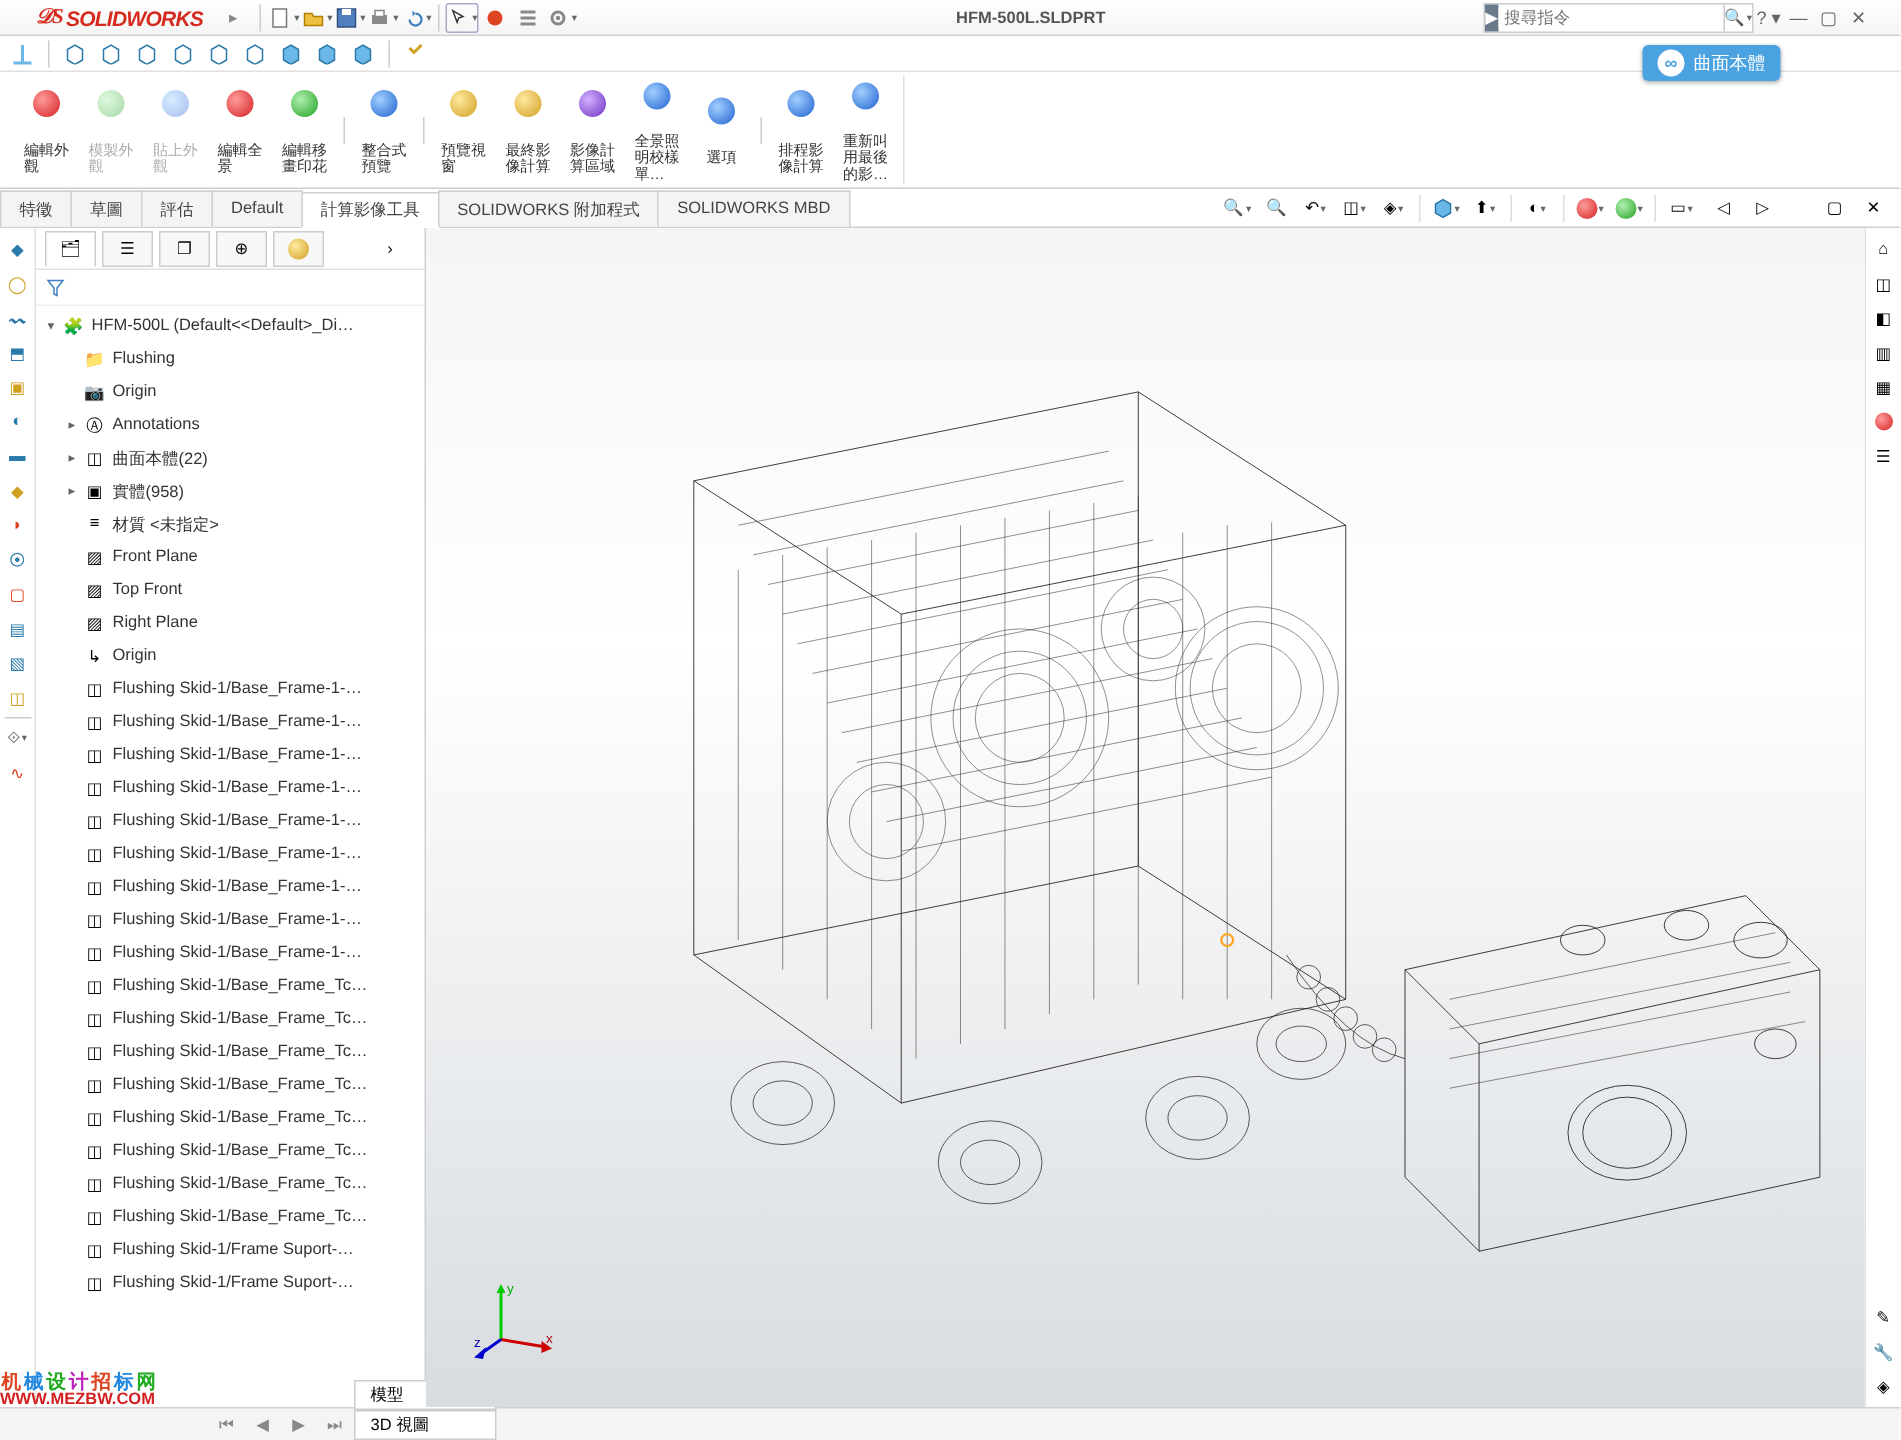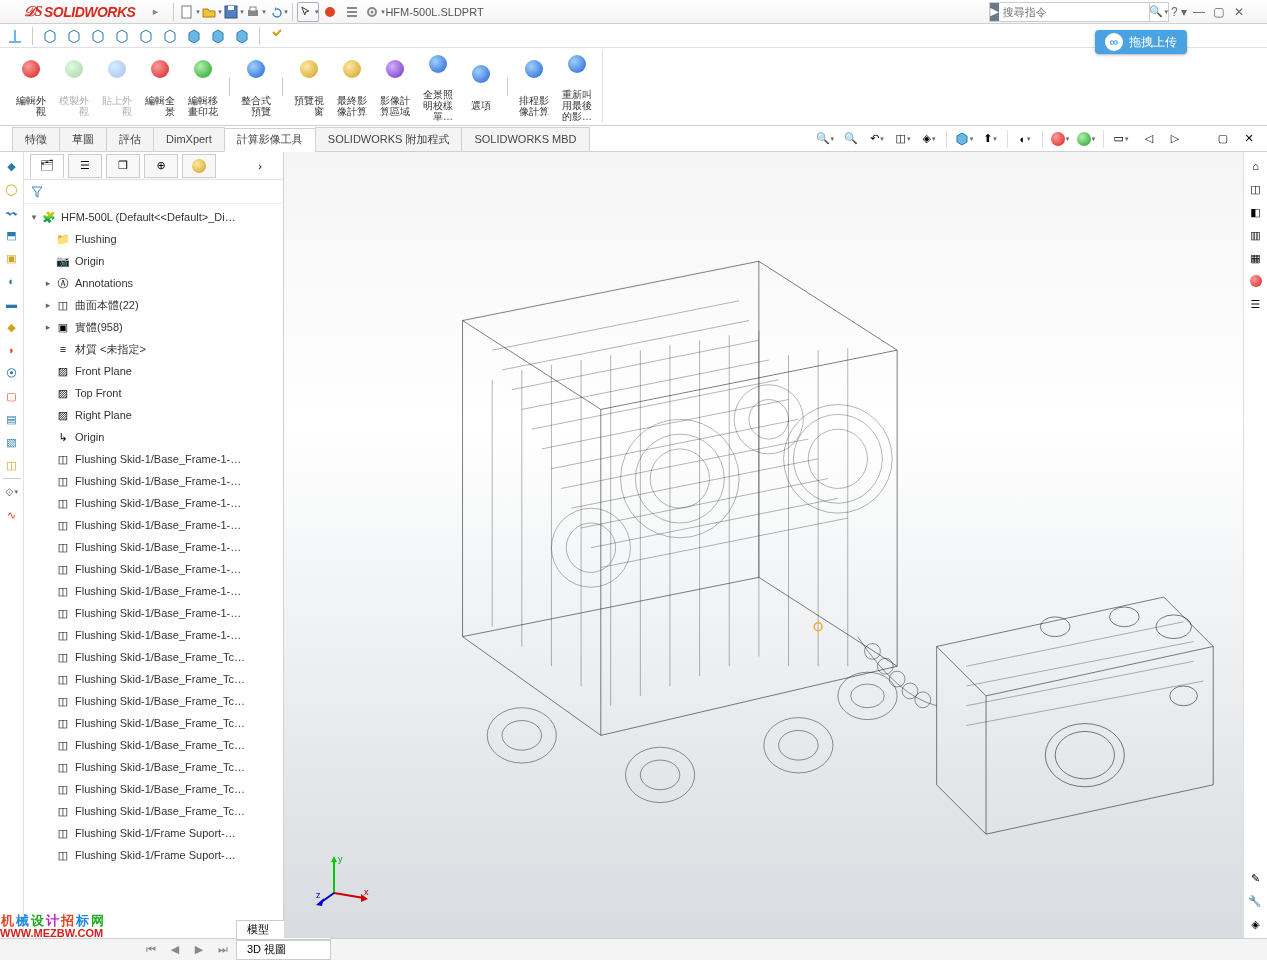--- a/index.html
+++ b/index.html
@@ -7,42 +7,42 @@
 
 
 .title-bar { height: 24px; background: linear-gradient(#fff,#f4f4f4); border-bottom: 1px solid #d0d0d0; display: flex; align-items: center; padding: 0 18px; }
 .logo { color: #d52b1e; font-weight: bold; font-style: italic; font-size: 14px; letter-spacing: -0.5px; padding: 0 6px; display:flex; align-items:center; gap:2px;}
 .logo-ds { font-family: cursive; }
 .tb-chevron { width:16px; height:16px; display:flex; align-items:center; justify-content:center; color:#888; cursor:pointer; margin:0 6px;}
 .tb-sep { width:1px; height:18px; background:#ccc; margin:0 4px;}
 .tb-btn { width:22px; height:20px; display:flex; align-items:center; justify-content:center; cursor:pointer; border-radius:2px; position:relative;}
 .tb-btn svg { width:16px; height:16px;}
 .tb-drop::after { content:"▾"; font-size:7px; color:#666; margin-left:1px;}
-.doc-title { flex:1; text-align:left; color:#555; font-size:11px;}
+.doc-title { flex:1; text-align:center; color:#555; font-size:11px;font-weight:bold;}
 .search-wrap { display:flex; align-items:center; border:1px solid #ccc; height:20px; width:180px; background:#fff;}
 .search-icon { width:22px; height:18px; background:#6a7a8a; display:flex; align-items:center; justify-content:center; color:#fff;}
 .search-input { border:none; outline:none; flex:1; padding:0 4px; font-size:11px; color:#999;}
 .search-btn { width:24px; height:18px; display:flex; align-items:center; justify-content:center; border-left:1px solid #ccc; color:#888;}
 .win-btn { width:20px; height:20px; display:flex; align-items:center; justify-content:center; color:#666; cursor:pointer; font-size:12px;}
 
 
 .upload-badge { position:absolute; right:80px; top:30px; background:#4aa3e0; color:#fff; border-radius:4px; padding:3px 10px; display:flex; align-items:center; gap:6px; font-size:12px; box-shadow:0 1px 3px rgba(0,0,0,0.3); z-index:50;}
 .upload-badge .uicon { width:18px; height:18px; background:#fff; border-radius:50%; display:flex; align-items:center; justify-content:center; color:#4aa3e0; font-weight:bold;}
 
 
 .view-strip { height:24px; background:#fff; border-bottom:1px solid #e0e0e0; display:flex; align-items:center; padding:0 4px; gap:2px;}
 .vs-btn { width:22px; height:20px; display:flex; align-items:center; justify-content:center; cursor:pointer;}
 
 
 .ribbon { height:78px; background:#fff; border-bottom:1px solid #d0d0d0; display:flex; align-items:stretch; padding:2px 6px; gap:2px;}
 .rib-group { display:flex; align-items:center; gap:1px; border-right:1px solid #e0e0e0; padding:0 4px;}
 .rib-btn { display:flex; flex-direction:column; align-items:center; justify-content:center; width:42px; height:72px; cursor:pointer; border-radius:2px; padding:2px;}
 .rib-btn.disabled { opacity:0.4; cursor:default;}
 .rib-icon { width:24px; height:24px; display:flex; align-items:center; justify-content:center; margin-bottom:2px;}
-.rib-lbl { font-size:10px; color:#333; text-align:right; line-height:11px; max-height:33px; overflow:hidden;margin-top:12px;}
+.rib-lbl { font-size:10px; color:#333; text-align:left; line-height:11px; max-height:33px; overflow:hidden;margin-top:12px;}
 .sphere { width:18px; height:18px; border-radius:50%; }
 .sph-r { background:radial-gradient(circle at 35% 35%, #ff9b9b, #d42020);}
 .sph-g { background:radial-gradient(circle at 35% 35%, #b0f0b0, #20a020);}
 .sph-b { background:radial-gradient(circle at 35% 35%, #a0d0ff, #2060d0);}
 .sph-y { background:radial-gradient(circle at 35% 35%, #ffe8a0, #d0a020);}
 .sph-p { background:radial-gradient(circle at 35% 35%, #d0b0ff, #7030c0);}
 
 
 .tabs-row { height:26px; display:flex; align-items:center; border-bottom:1px solid #d0d0d0; background:#fff; position:relative;}
 .tab { padding:0 12px; height:24px; display:flex; align-items:center; border:1px solid #d0d0d0; border-bottom:none; margin-right:-1px; background:#f4f4f4; font-size:11px; cursor:pointer; color:#444;}
@@ -164,21 +164,21 @@
     <div class="search-btn tb-drop">🔍</div>
   </div>
   <div class="win-btn">? ▾</div>
   <div class="win-btn">—</div>
   <div class="win-btn">▢</div>
   <div class="win-btn">✕</div>
 </div>
 
 <div class="upload-badge">
   <span class="uicon">∞</span>
-  <span>拖拽上传</span>
+  <span>曲面本體</span>
 </div>
 
 <div class="view-strip">
   <div class="vs-btn">
       <svg width="16" height="16">
         <path d="M8 2v12M2 14h12" stroke="#6bb8e8" stroke-width="2" fill="none"></path>
       </svg>
     </div>
   <div class="tb-sep"></div>
   <div class="vs-btn">
@@ -314,25 +314,25 @@
       <div class="rib-btn">
         <div class="rib-icon">
           <span class="sphere sph-b"></span>
         </div>
         <div class="rib-lbl">重新叫<br>用最後<br>的影…</div>
       </div>
     </div>
 </div>
 
 <div class="tabs-row">
-  <div id="cm-tabs" style="display:flex;padding-left:12px;">
+  <div id="cm-tabs" style="display:flex;">
       <div class="tab">特徵</div>
       <div class="tab">草圖</div>
       <div class="tab">評估</div>
-      <div class="tab">DimXpert</div>
+      <div class="tab">Default</div>
       <div class="tab active">計算影像工具</div>
       <div class="tab">SOLIDWORKS 附加程式</div>
       <div class="tab">SOLIDWORKS MBD</div>
     </div>
   <div class="tabs-right">
     <div class="tr-btn tb-drop">🔍</div>
     <div class="tr-btn">🔍</div>
     <div class="tr-btn tb-drop">↶</div>
     <div class="tr-btn tb-drop">◫</div>
     <div class="tr-btn tb-drop">◈</div>

